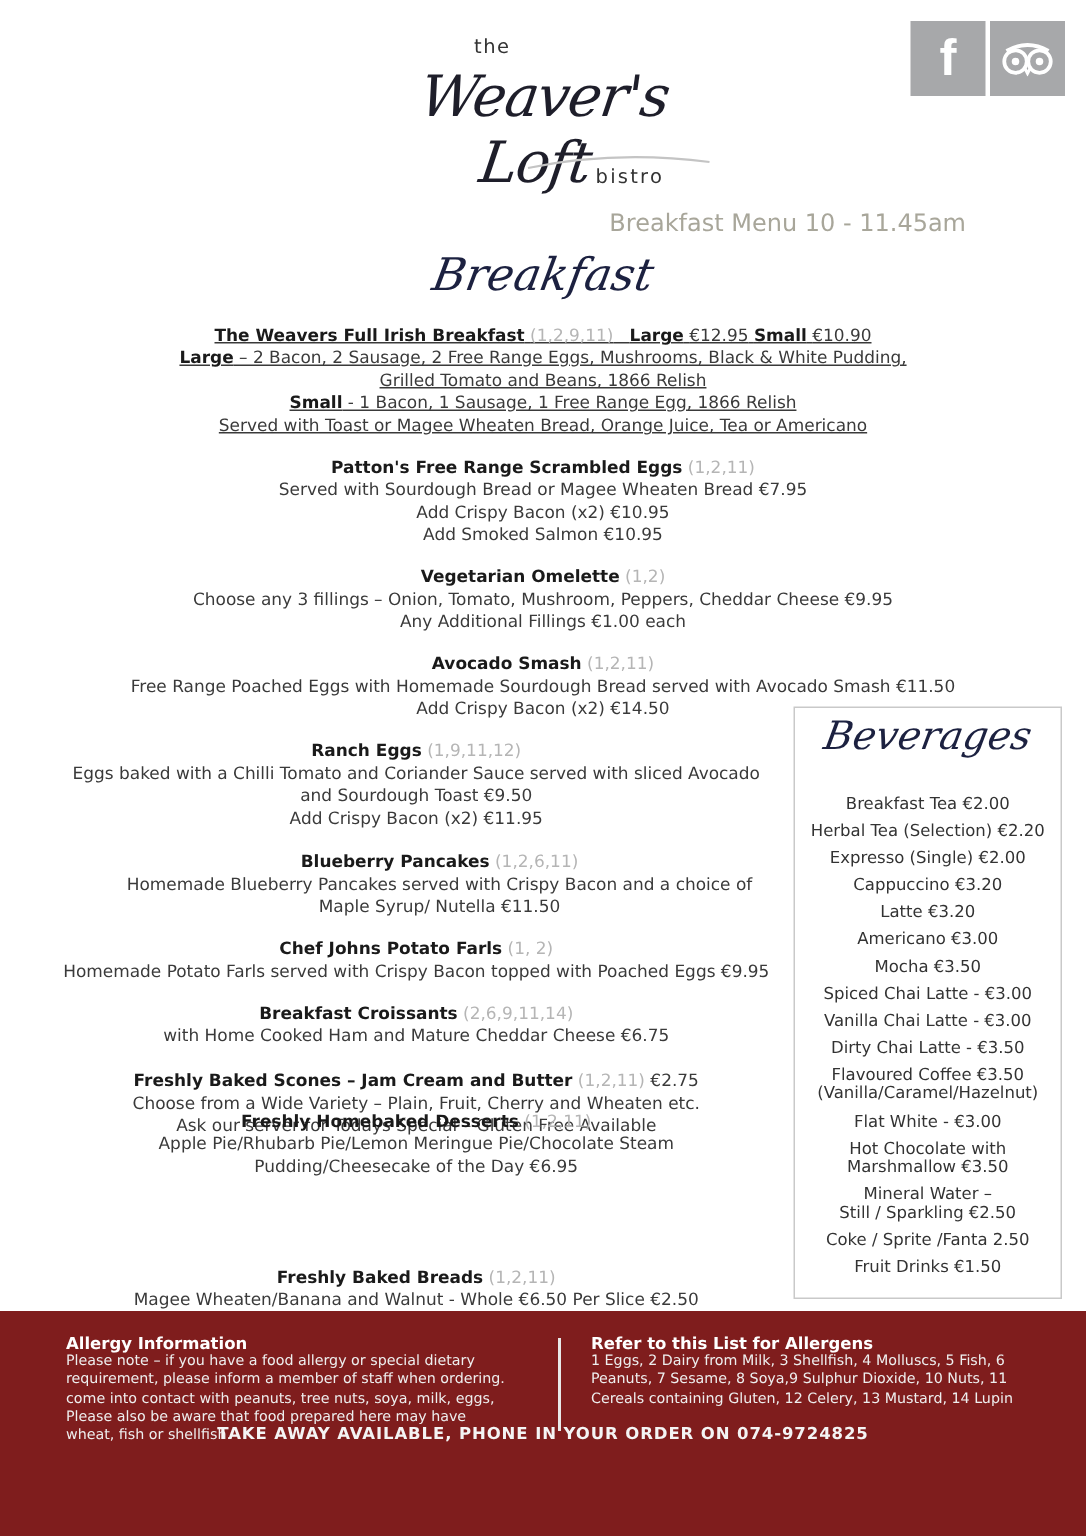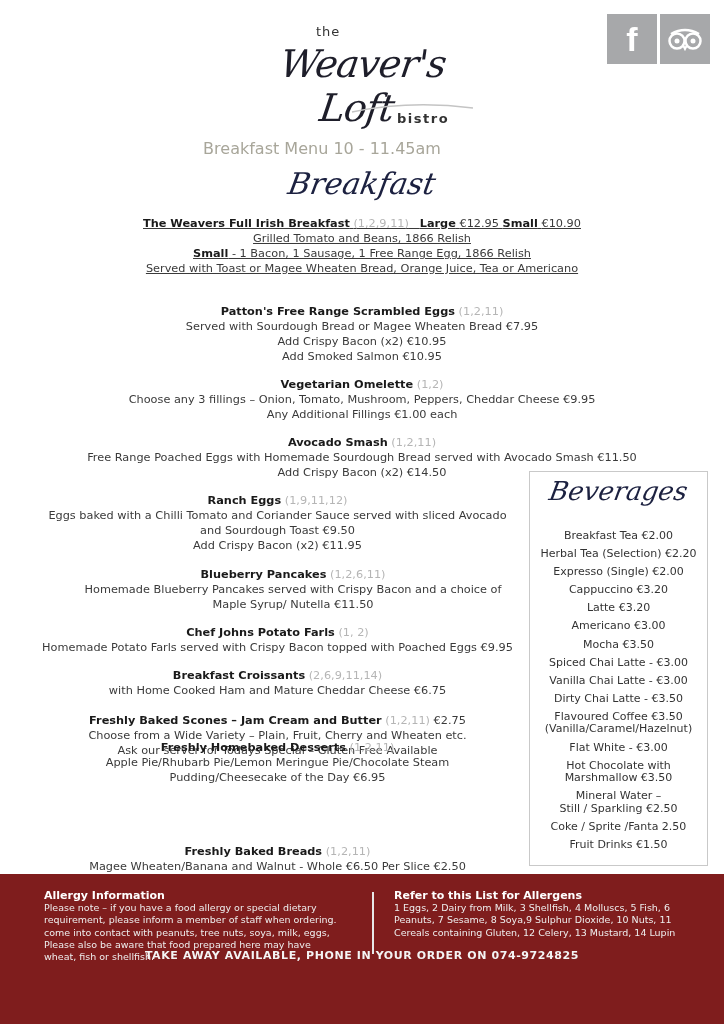--- a/index.html
+++ b/index.html
@@ -6,23 +6,23 @@
   html, body { width: 724px; height: 1024px; background: #ffffff; overflow: hidden; }
   body { position: relative; font-family: "DejaVu Sans", sans-serif; color: #2b2b2b; }
 
   .social { position: absolute; top: 14px; right: 14px; display: flex; gap: 3px; }
   .social .sq { width: 50px; height: 50px; background: #a7a8aa; display: flex; align-items: center; justify-content: center; }
 
   .logo { position: absolute; top: 22px; left: 0; width: 724px; text-align: center; }
   .logo .the { position: absolute; left: 316px; top: 2px; font-size: 13px; letter-spacing: 1px; color: #333; }
   .logo .script { position: absolute; left: 240px; top: 20px; width: 240px; font-family: "DejaVu Serif", serif; font-style: italic; font-size: 38px; color: #1e1e2a; letter-spacing: -1px; transform: skewX(-8deg); }
   .logo .swoosh { position: absolute; left: 350px; top: 78px; }
-  .logo .bistro { position: absolute; left: 397px; top: 89px; font-size: 13px; letter-spacing: 1.5px; color: #333; font-weight: bold; }
-
-  .subtitle { position: absolute; top: 139px; left: 0; width: 644px; text-align: center; font-size: 16px; color: #a8a69a; }
+  .logo .bistro { position: absolute; left: 397px; top: 89px; font-size: 13px; letter-spacing: 1.5px; color: #333; }
+
+  .subtitle { position: absolute; top: 139px; left: 0; width: 644px; text-align: right; font-size: 16px; color: #a8a69a; }
 
   .section-script { position: absolute; font-family: "DejaVu Serif", serif; font-style: italic; color: #1c2140; transform: skewX(-10deg); }
   .breakfast-title { top: 166px; left: 0; width: 724px; text-align: center; font-size: 30px; }
 
   .menu { position: absolute; top: 216px; left: 0; width: 724px; }
   .item { position: absolute; left: 0; width: 724px; text-align: center; font-size: 11.3px; line-height: 15px; color: #3a3a3a; }
   .item.narrow { width: 555px; }
   .item .name { font-weight: bold; color: #1a1a1a; }
   .item .alg { color: #b5b5b5; }
   .item .b { font-weight: bold; color: #1a1a1a; }
@@ -75,20 +75,21 @@
 
   <div class="item" style="top:0px;text-decoration:underline;">
     <div>
       <span class="name">The Weavers Full Irish Breakfast</span>
       <span class="alg">(1,2,9,11)</span>
       &nbsp;&nbsp;<span class="b">Large</span>
       <span>€12.95</span>
       <span class="b">Small</span>
       <span>€10.90</span>
     </div>
+    <div><span class="b">Large</span><span> – 2 Bacon, 2 Sausage, 2 Free Range Eggs, Mushrooms, Black &amp; White Pudding,</span></div>
     <div><span>Grilled Tomato and Beans, 1866 Relish</span></div>
     <div><span class="b">Small</span><span> - 1 Bacon, 1 Sausage, 1 Free Range Egg, 1866 Relish</span></div>
     <div><span>Served with Toast or Magee Wheaten Bread, Orange Juice, Tea or Americano</span></div>
   </div>
 
   <div class="item" style="top:88px;">
     <div><span class="name">Patton's Free Range Scrambled Eggs</span> <span class="alg">(1,2,11)</span></div>
     <div>Served with Sourdough Bread or Magee Wheaten Bread €7.95</div>
     <div>Add Crispy Bacon (x2) €10.95</div>
     <div>Add Smoked Salmon €10.95</div>

